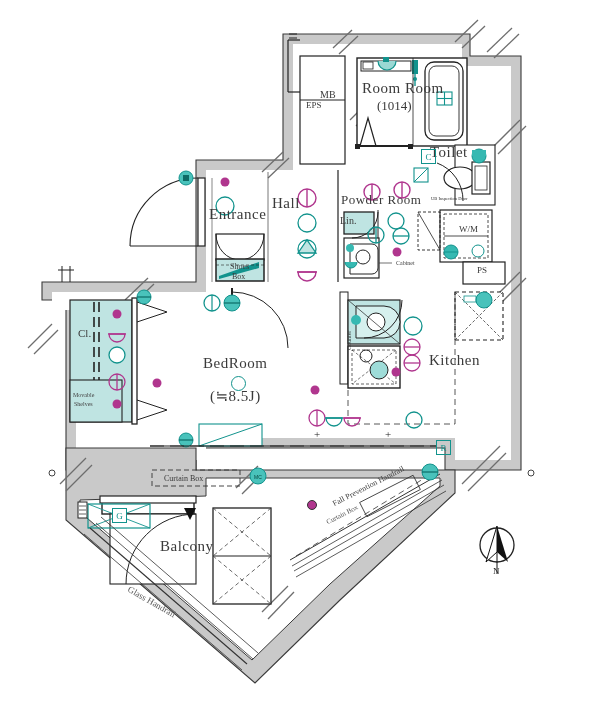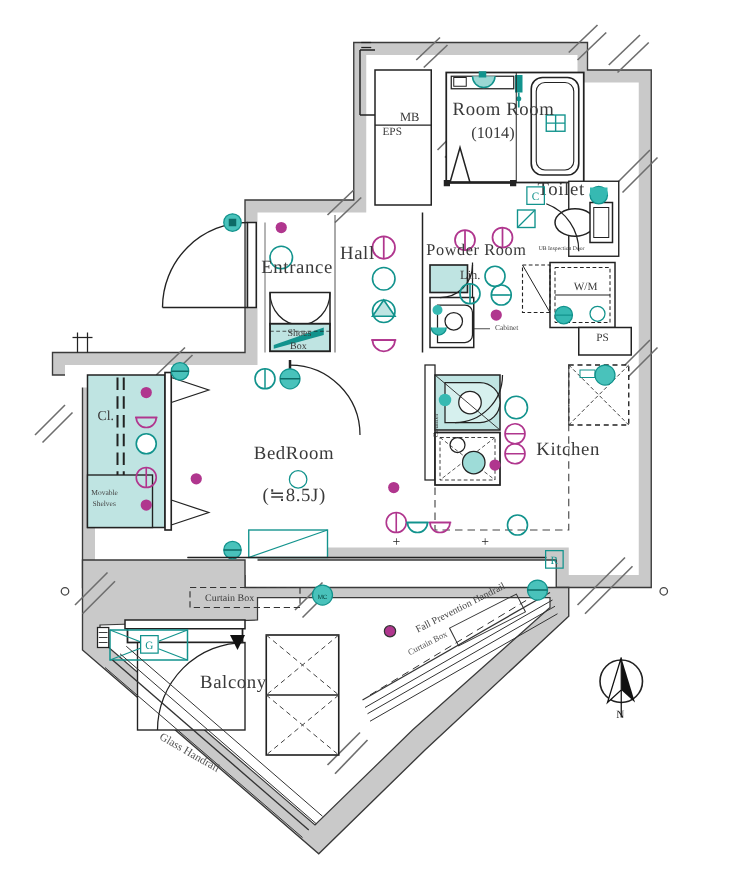--- a/index.html
+++ b/index.html
@@ -390,21 +390,21 @@
 <div class="lbl lbl-room lbl-room-sm" style="left:341px;top:192px;">Powder Room</div>
 <div class="lbl lbl-room" style="left:429px;top:352px;">Kitchen</div>
 <div class="lbl lbl-room" style="left:203px;top:355px;">BedRoom</div>
 <div class="lbl lbl-room" style="left:210px;top:387px;text-align:right;">(≒8.5J)</div>
 <div class="lbl lbl-room" style="left:160px;top:538px;">Balcony</div>
 
 <div style="position:absolute;left:231px;top:376px;width:13px;height:13px;border:1.3px solid #12938d;border-radius:50%;"></div>
 
 <div class="lbl" style="left:320px;top:89px;font-size:10px;">MB</div>
 <div class="lbl" style="left:306px;top:100px;font-size:9px;">EPS</div>
-<div class="lbl" style="left:368px;top:215px;font-size:10px;text-align:center;">Lin.</div>
+<div class="lbl" style="left:340px;top:215px;font-size:10px;text-align:center;">Lin.</div>
 <div class="lbl lbl-tiny" style="left:396px;top:260px;">Cabinet</div>
 <div class="lbl" style="left:230px;top:262px;font-size:8px;">Shoes</div>
 <div class="lbl" style="left:232px;top:272px;font-size:8px;text-align:center;">Box</div>
 <div class="lbl" style="left:78px;top:327px;font-size:11px;">Cl.</div>
 <div class="lbl lbl-tiny" style="left:73px;top:392px;">Movable</div>
 <div class="lbl lbl-tiny" style="left:74px;top:401px;">Shelves</div>
 <div class="lbl" style="left:459px;top:224px;font-size:9px;">W/M</div>
 <div class="lbl" style="left:477px;top:265px;font-size:9px;text-align:right;">PS</div>
 <div class="lbl lbl-xtiny" style="left:431px;top:196px;">UB Inspection Door</div>
 <div class="lbl" style="left:164px;top:474px;font-size:8px;">Curtain Box</div>

